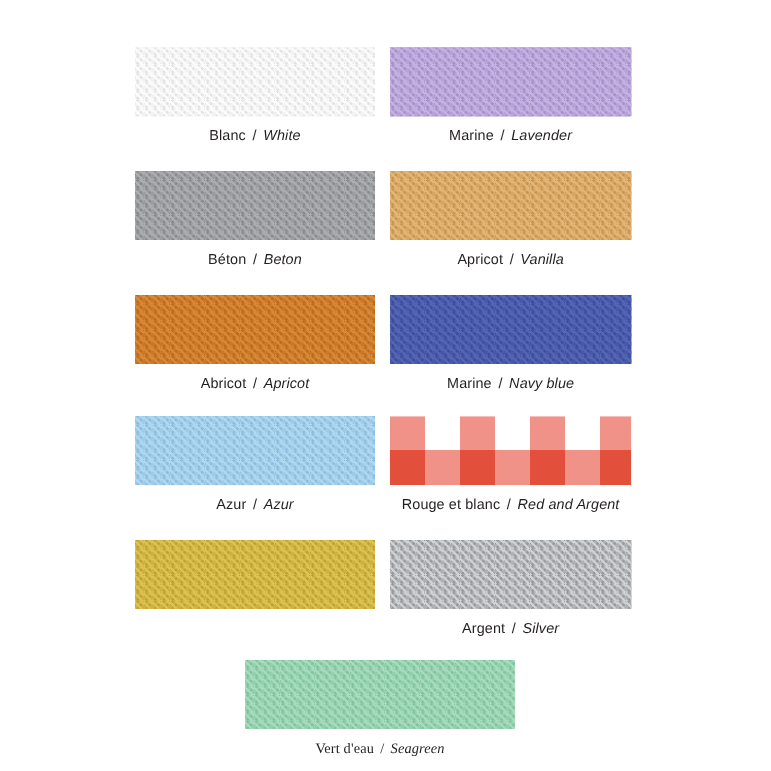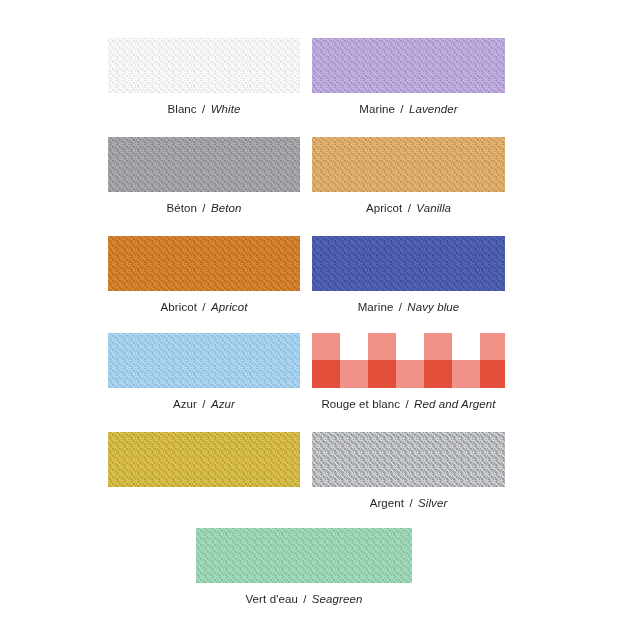--- a/index.html
+++ b/index.html
@@ -114,18 +114,18 @@
     <div class="swatch-row" style="top: 432px;">
       <div class="swatch-cell col-left" style="top: 0px;">
         <div class="swatch-chip weave" style="background-color: rgb(207, 178, 60); background-image: repeating-linear-gradient(45deg, rgb(220, 196, 87) 0px, rgb(220, 196, 87) 1.6px, rgba(255, 255, 255, 0) 1.6px, rgba(255, 255, 255, 0) 3.6px), repeating-linear-gradient(-45deg, rgb(189, 161, 48) 0px, rgb(189, 161, 48) 1.6px, rgba(255, 255, 255, 0) 1.6px, rgba(255, 255, 255, 0) 3.6px), linear-gradient(rgb(207, 178, 60), rgb(207, 178, 60)); background-size: 7px 7px, 7px 7px, 100% 100%;"></div>
       </div>
       <div class="swatch-cell col-right" style="top: 0px;">
         <div class="swatch-chip weave" style="background-color: rgb(174, 176, 179); background-image: repeating-linear-gradient(45deg, rgb(210, 212, 214) 0px, rgb(210, 212, 214) 1.6px, rgba(255, 255, 255, 0) 1.6px, rgba(255, 255, 255, 0) 3.6px), repeating-linear-gradient(-45deg, rgb(148, 151, 155) 0px, rgb(148, 151, 155) 1.6px, rgba(255, 255, 255, 0) 1.6px, rgba(255, 255, 255, 0) 3.6px), linear-gradient(rgb(174, 176, 179), rgb(174, 176, 179)); background-size: 7px 7px, 7px 7px, 100% 100%;"></div>
         <div class="swatch-label"><span class="fr">Argent</span> <span class="sep">/</span> <span class="en">Silver</span></div>
       </div>
     </div>
     <div class="swatch-row" style="top: 528px;">
-      <div class="swatch-cell col-center" style="top: 0px;">
+      <div class="swatch-cell col-center" style="top: 0px; font-family: Liberation Serif, serif;">
         <div class="swatch-chip weave" style="background-color: rgb(146, 208, 172); background-image: repeating-linear-gradient(45deg, rgb(169, 220, 192) 0px, rgb(169, 220, 192) 1.6px, rgba(255, 255, 255, 0) 1.6px, rgba(255, 255, 255, 0) 3.6px), repeating-linear-gradient(-45deg, rgb(127, 194, 156) 0px, rgb(127, 194, 156) 1.6px, rgba(255, 255, 255, 0) 1.6px, rgba(255, 255, 255, 0) 3.6px), linear-gradient(rgb(146, 208, 172), rgb(146, 208, 172)); background-size: 7px 7px, 7px 7px, 100% 100%;"></div>
         <div class="swatch-label"><span class="fr">Vert d'eau</span> <span class="sep">/</span> <span class="en">Seagreen</span></div>
       </div>
     </div>
   </div>
 
 </body></html>

